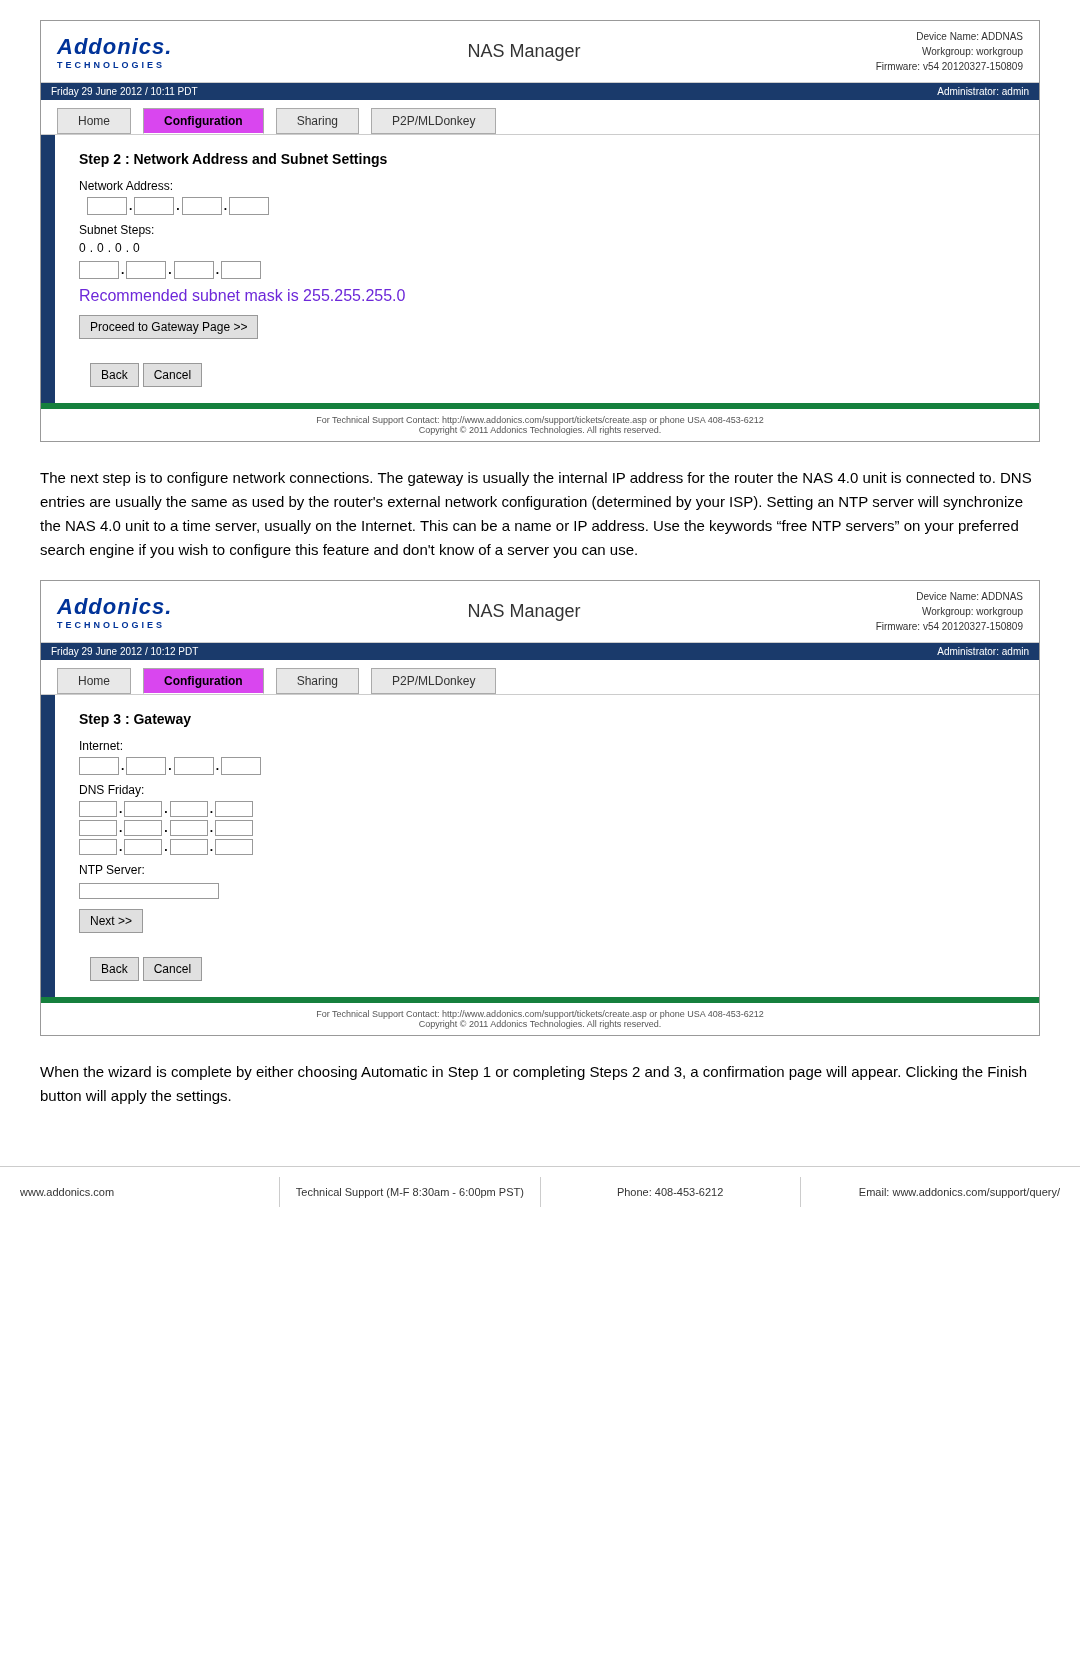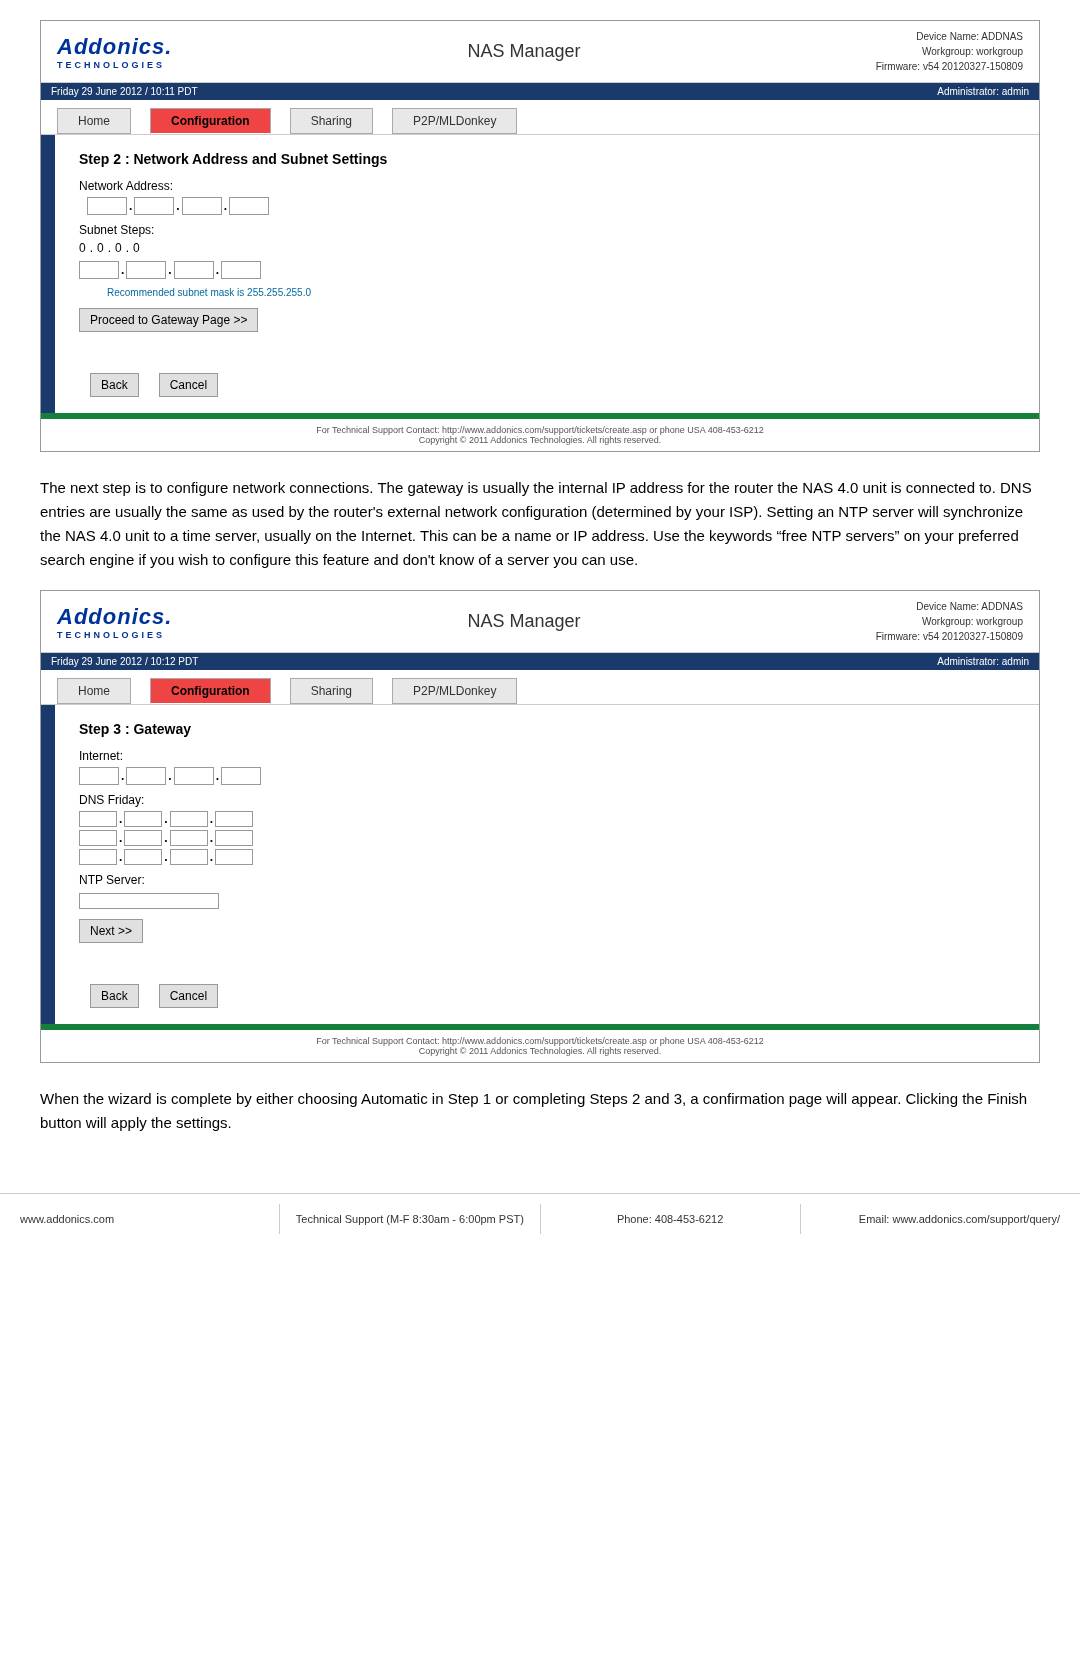--- a/index.html
+++ b/index.html
@@ -79,34 +79,34 @@
       display: flex;
       justify-content: space-between;
     }
 
     
     .nav-tabs-bar {
       display: flex;
       padding: 8px 16px 0 16px;
       background: #fff;
       border-bottom: 1px solid #ccc;
-      gap: 19px;
+      gap: 12px;
     }
 
     .nav-tab {
       padding: 5px 20px;
       font-size: 12px;
       border: 1px solid #aaa;
       background: #e8e8e8;
       cursor: pointer;
       color: #333;
     }
 
     .nav-tab.active {
-      background: #ef4444;
+      background: #d946ef;
       border-bottom: 1px solid #fff;
       font-weight: bold;
       color: #000;
     }
 
     
     .nas-content {
       padding: 16px 24px;
       background: #fff;
     }
@@ -154,24 +154,23 @@
 
     .subnet-val {
       font-size: 12px;
     }
 
     .subnet-dot-sep {
       font-size: 12px;
     }
 
     .recommended-text {
-      font-size: 10px;
+      font-size: 16px;
       margin-bottom: 10px;
-      color: #0369a1;
-      margin-left: 28px;
+      color: #6d28d9;
     }
 
     .btn-proceed {
       padding: 4px 10px;
       font-size: 12px;
       border: 1px solid #999;
       background: #e0e0e0;
       cursor: pointer;
       margin-bottom: 16px;
     }
@@ -179,22 +178,22 @@
     .btn-back, .btn-cancel {
       padding: 4px 10px;
       font-size: 12px;
       border: 1px solid #999;
       background: #e0e0e0;
       cursor: pointer;
     }
 
     .bottom-btn-group {
       display: flex;
-      gap: 20px;
-      margin-top: 25px;
+      gap: 4px;
+      margin-top: 8px;
       padding-left: 11px;
     }
 
     
     .screenshot-footer {
       border-top: 6px solid #15803d;
       padding: 6px 10px;
       text-align: center;
       font-size: 9px;
       color: #555;

